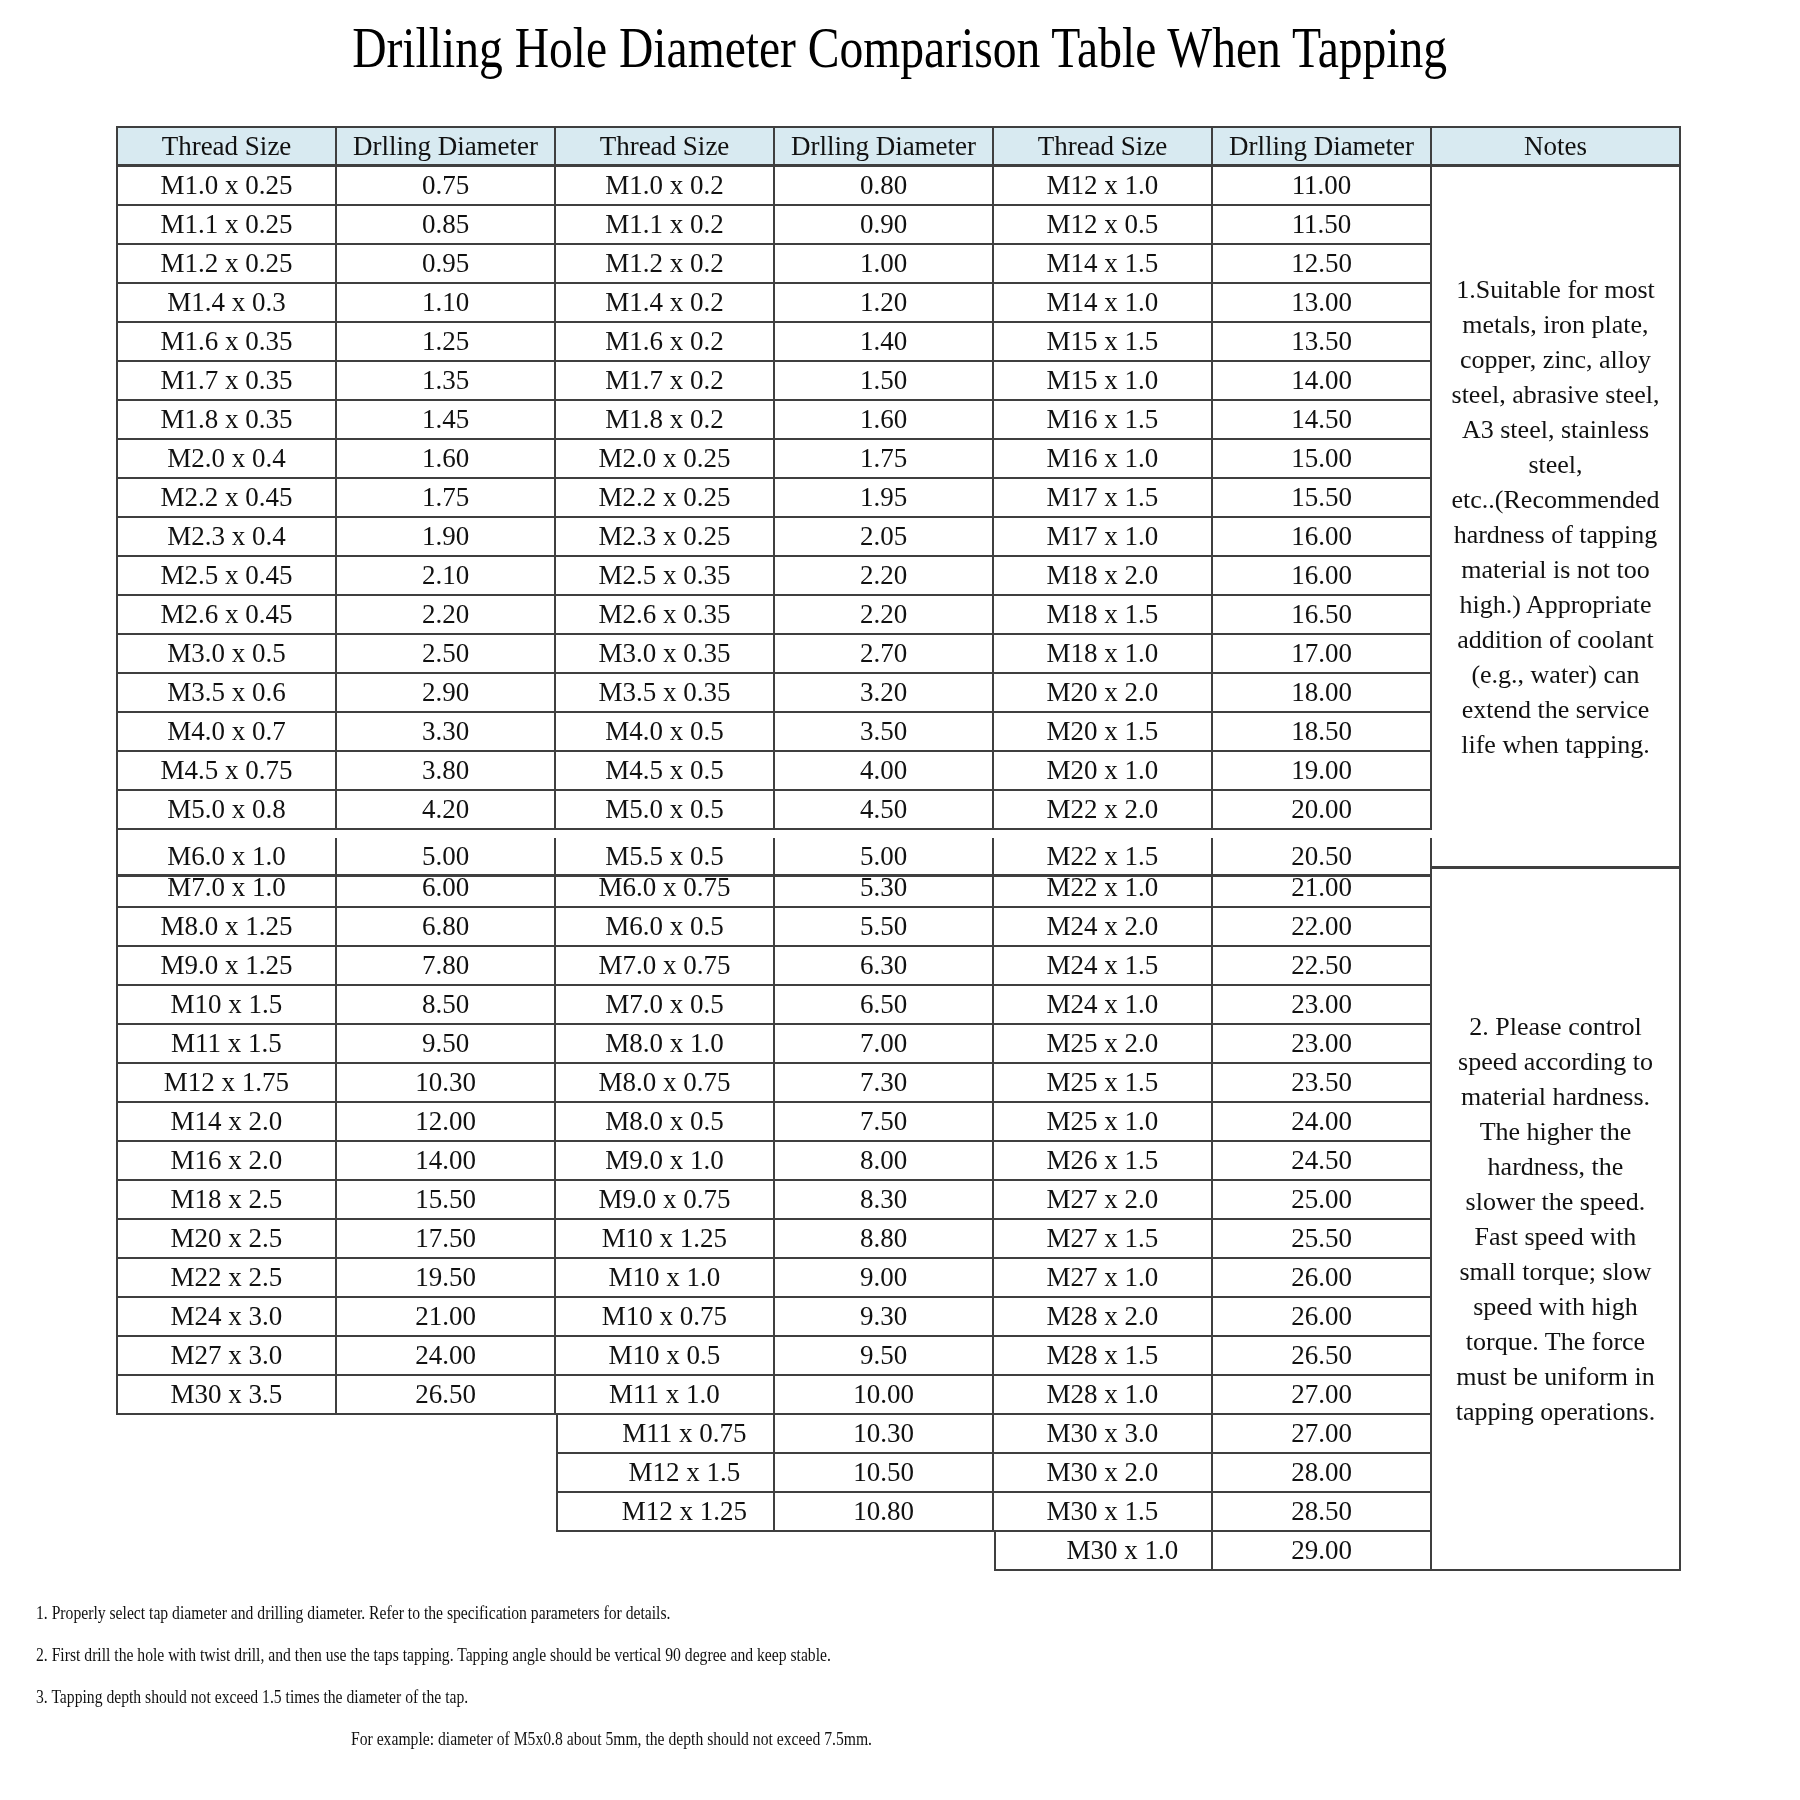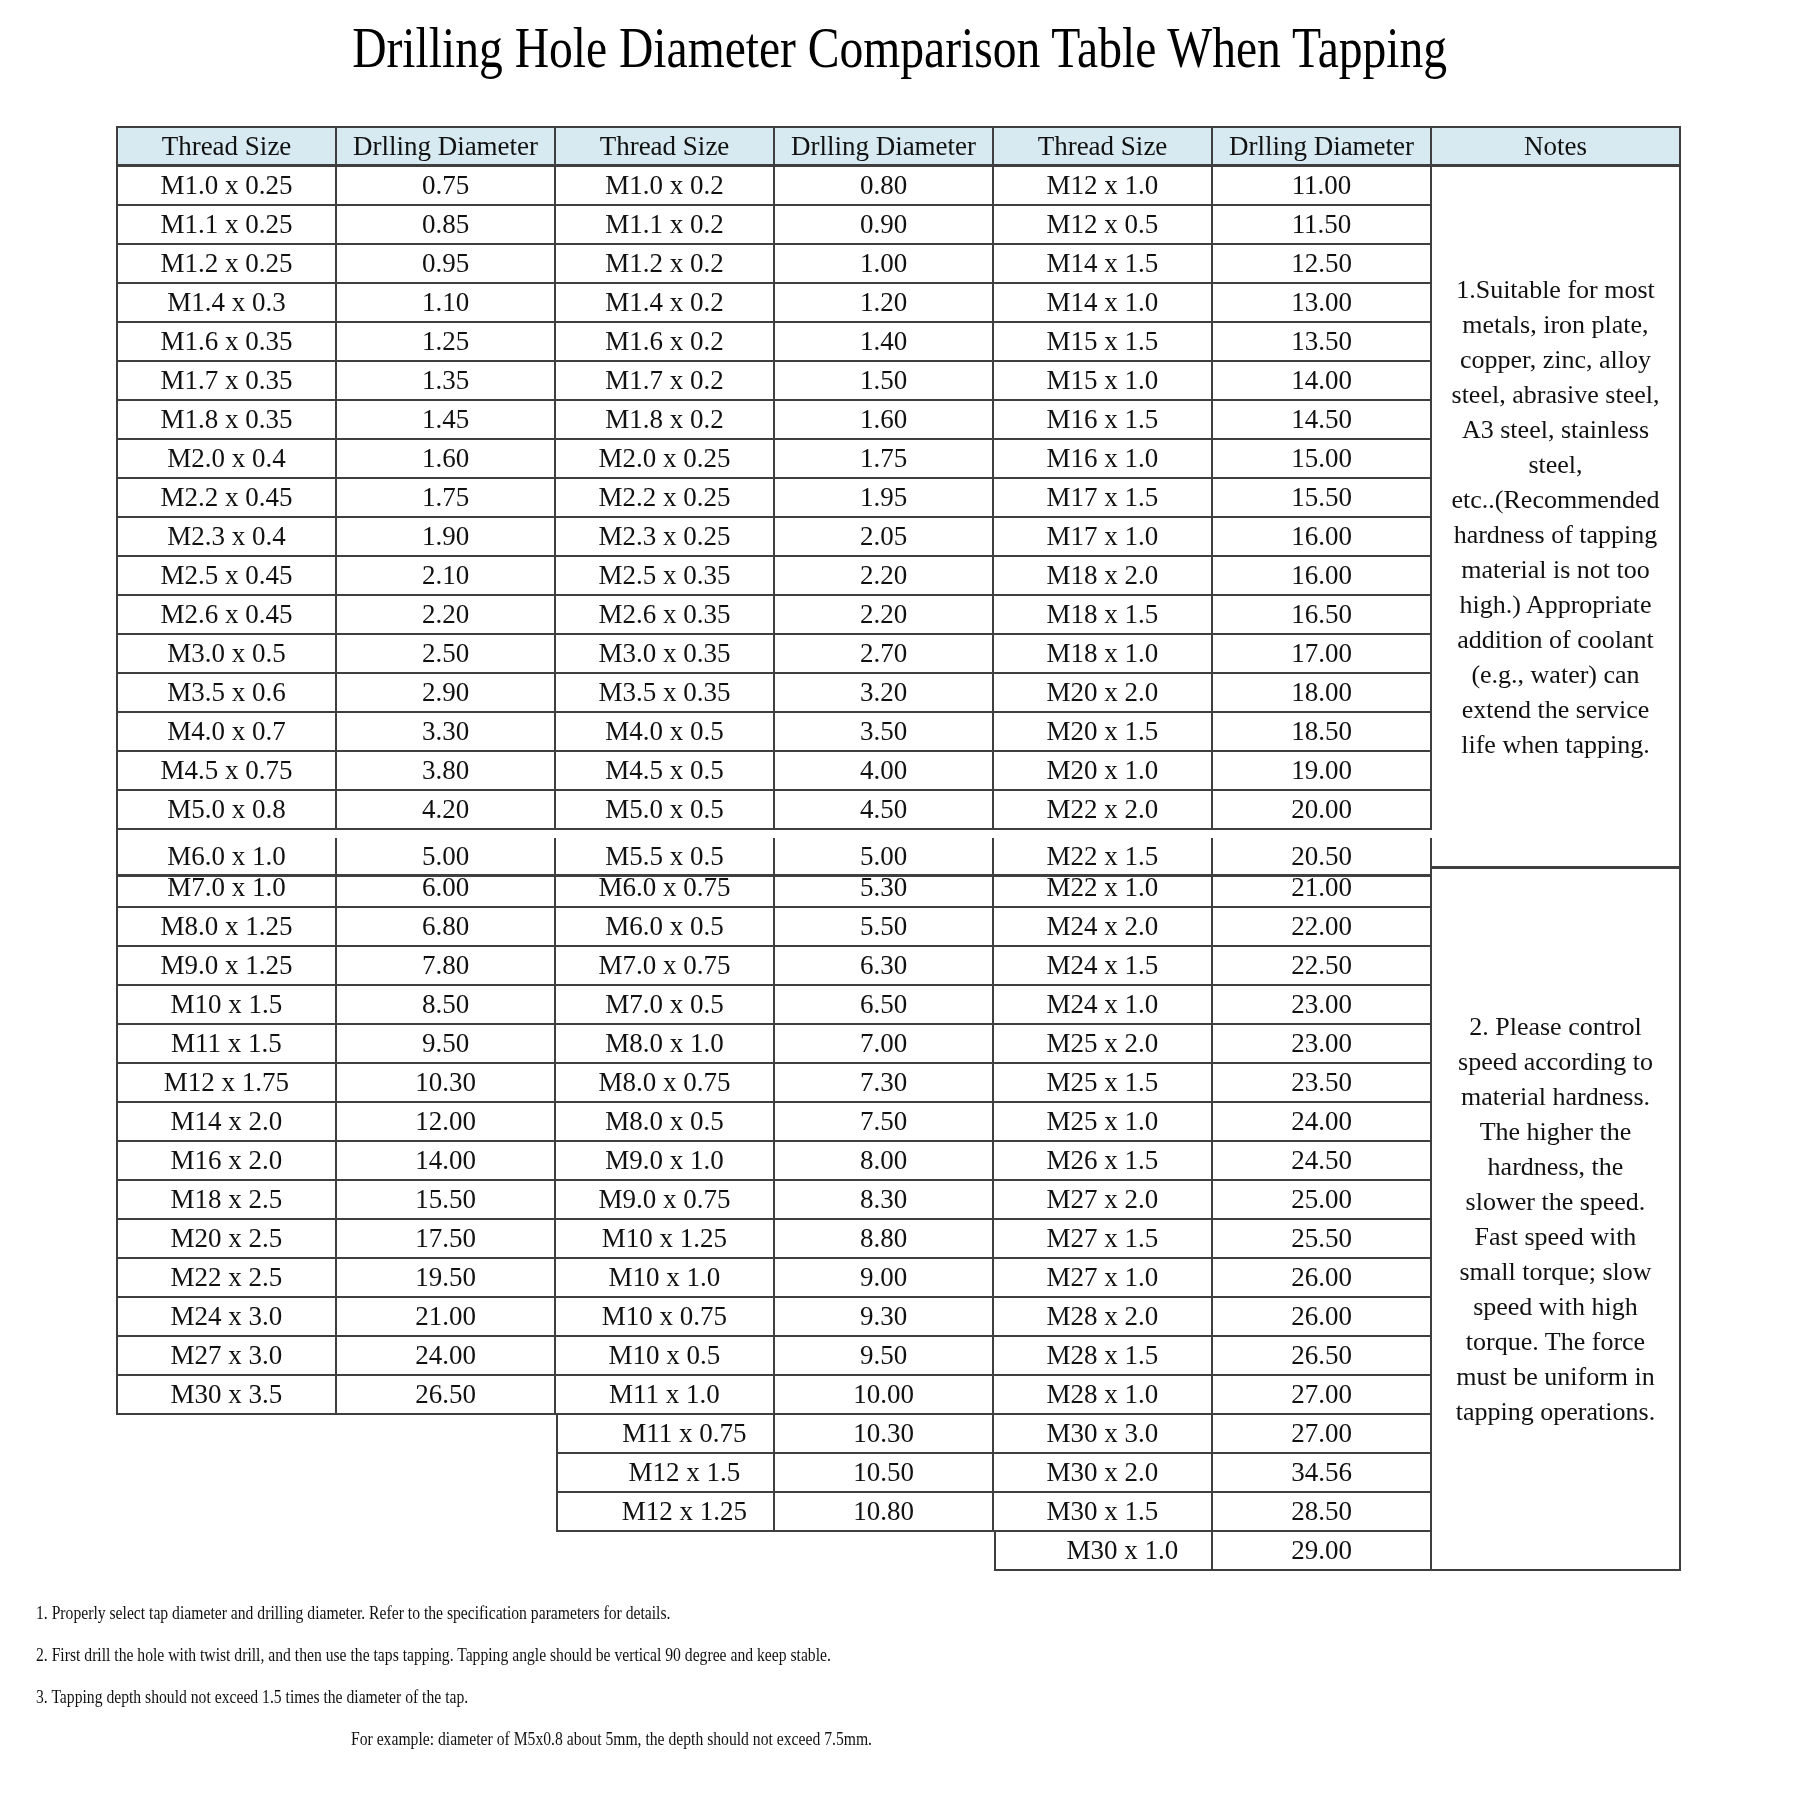--- a/index.html
+++ b/index.html
@@ -477,21 +477,21 @@
         <div class="row">
           <div class="cell thread">M28 x 1.0</div>
           <div class="cell diam">27.00</div>
         </div>
         <div class="row">
           <div class="cell thread">M30 x 3.0</div>
           <div class="cell diam">27.00</div>
         </div>
         <div class="row">
           <div class="cell thread">M30 x 2.0</div>
-          <div class="cell diam">34.56</div>
+          <div class="cell diam">28.00</div>
         </div>
         <div class="row">
           <div class="cell thread">M30 x 1.5</div>
           <div class="cell diam">28.50</div>
         </div>
         <div class="row">
           <div class="cell thread lb">M30 x 1.0</div>
           <div class="cell diam">29.00</div>
         </div>
       </div>

